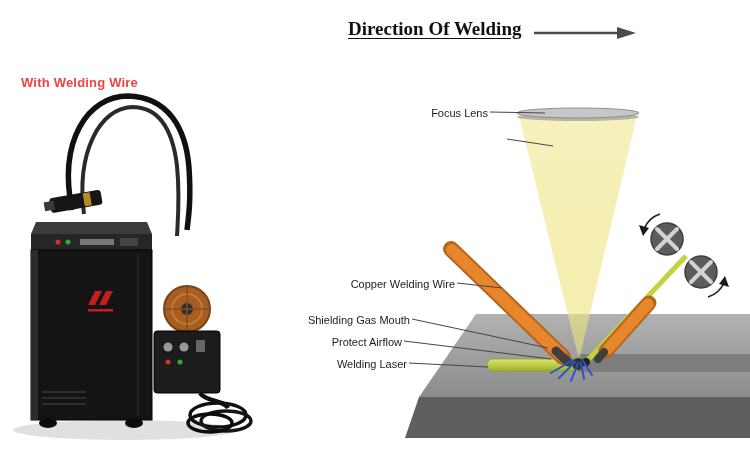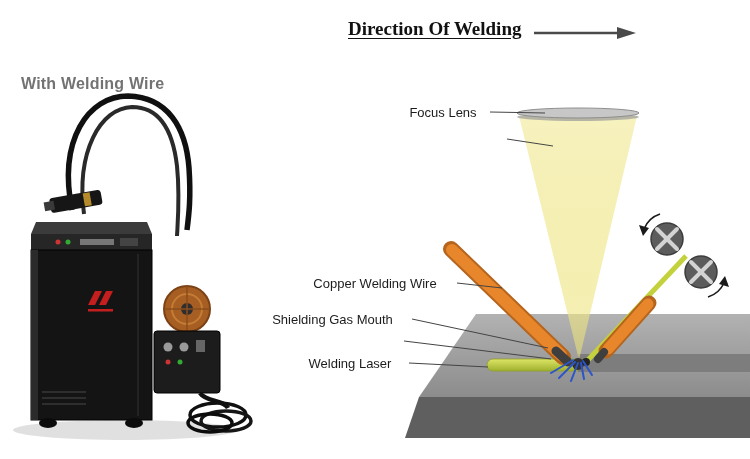--- a/index.html
+++ b/index.html
@@ -2,44 +2,45 @@
 <html><head>
 <meta charset="utf-8">
 <style>
   html,body{margin:0;padding:0;background:#fff;}
   .stage{
     position:relative;width:750px;height:459px;background:#ffffff;
     font-family:"Liberation Sans",sans-serif;overflow:hidden;
   }
   .stage svg{position:absolute;left:0;top:0;}
   .lbl{
-    position:absolute;font-size:13px;color:#1c1c1c;line-height:18px;
-    text-align:center;white-space:nowrap;
+    position:absolute;font-size:11px;color:#1c1c1c;line-height:18px;
+    text-align:right;white-space:nowrap;
   }
   .heading{
     position:absolute;left:348px;top:18px;
     font-family:"Liberation Serif",serif;font-weight:bold;font-size:19px;
     color:#111;text-decoration:underline;text-underline-offset:3px;
   }
   .caption{
     position:absolute;left:21px;top:75px;
-    font-weight:bold;font-size:16px;color:#737373;letter-spacing:.2px;
+    font-weight:bold;font-size:13px;color:#ef4444;letter-spacing:.2px;
   }
 </style>
 </head>
 <body>
 
 <div class="stage">
 
   <div class="heading">Direction Of Welding</div>
   <div class="caption">With Welding Wire</div>
 
   <div class="lbl" style="left:398px;top:104px;width:90px;">Focus Lens</div>
   <div class="lbl" style="left:255px;top:311px;width:155px;">Shielding Gas Mouth</div>
   <div class="lbl" style="left:295px;top:275px;width:160px;">Copper Welding Wire</div>
+  <div class="lbl" style="left:278px;top:333px;width:124px;">Protect Airflow</div>
   <div class="lbl" style="left:293px;top:355px;width:114px;">Welding Laser</div>
 
   <svg width="750" height="459" viewBox="0 0 750 459">
     <defs>
       <linearGradient id="beamGrad" x1="0" y1="0" x2="0" y2="1">
         <stop offset="0" stop-color="#f6f1bb" stop-opacity="0.95"></stop>
         <stop offset="1" stop-color="#ece277" stop-opacity="0.55"></stop>
       </linearGradient>
       <linearGradient id="topGrad" x1="0" y1="0" x2="0" y2="1">
         <stop offset="0" stop-color="#b2b2b2"></stop>

